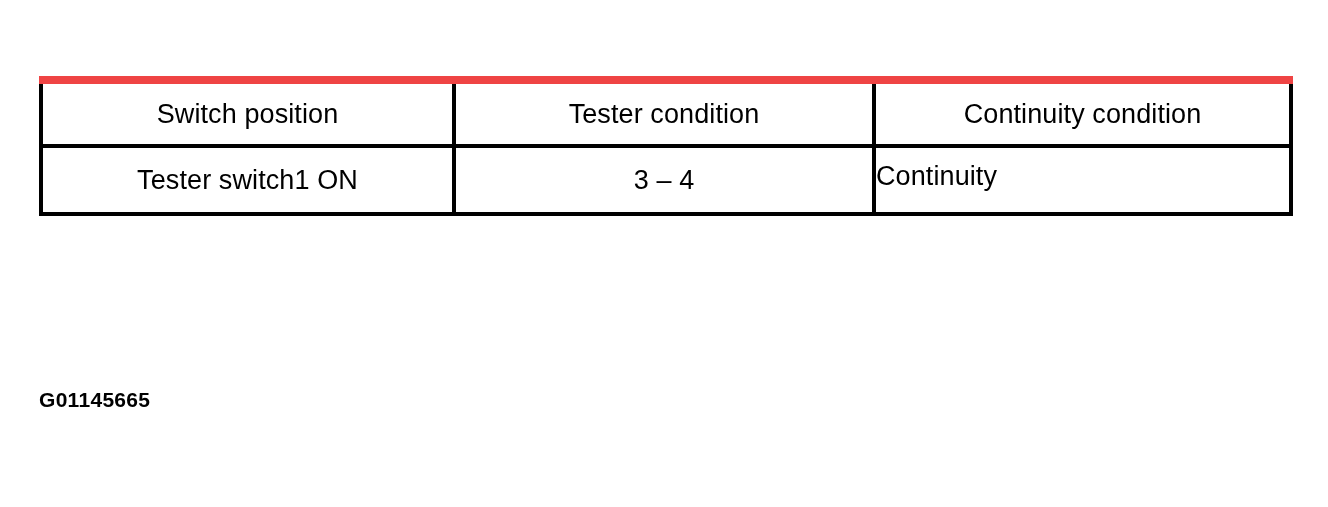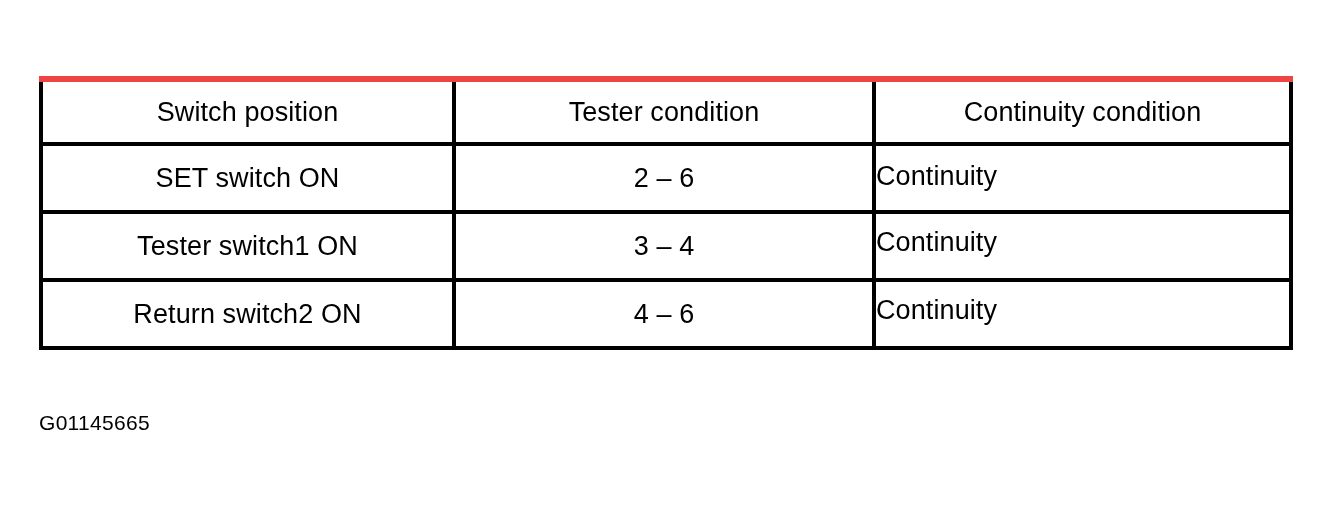--- a/index.html
+++ b/index.html
@@ -46,43 +46,43 @@
     border-bottom: 4px solid #000;
     padding: 0;
     height: 64px;
     vertical-align: middle;
     font-size: 27px;
     font-weight: 400;
     line-height: 1.05;
     letter-spacing: 0.1px;
   }
 
-  #spec-table tr:first-child td { border-top: 6px solid #ef4444; }
+  #spec-table tr:first-child td { border-top: 8px solid #ef4444; }
   #spec-table td:first-child    { border-left: 4px solid #000; }
 
   
   #spec-table tr.header-row td { height: 60px; }
 
   .cell-center { text-align: center; }
   .cell-left   { text-align: left; padding-left: 10px; }
 
   
   .nudge-up-1 { position: relative; top: -2px; }
   .nudge-up-2 { position: relative; top: -4px; }
   .nudge-up-3 { position: relative; top: -7px; }
 
   .cell-text { display: block; }
 
   
   #figure-caption {
     position: absolute;
     left: 39px;
-    top: 411px;
+    top: 388px;
     font-size: 21px;
-    font-weight: 400;
+    font-weight: 700;
     letter-spacing: 0.3px;
     white-space: nowrap;
   }
 </style>
 </head>
 <body>
 
 <div id="page">
 
   <table id="spec-table">
@@ -98,55 +98,33 @@
           <span class="cell-text">Switch position</span>
         </td>
         <td class="cell-center">
           <span class="cell-text">Tester condition</span>
         </td>
         <td class="cell-center">
           <span class="cell-text">Continuity condition</span>
         </td>
       </tr>
 
-      <tr>
-        <td class="cell-center">
-          <span class="cell-text">SET switch ON</span>
-        </td>
-        <td class="cell-center">
-          <span class="cell-text">2 – 6</span>
-        </td>
-        <td class="cell-left">
-          <span class="cell-text nudge-up-1">Continuity</span>
-        </td>
-      </tr>
 
       <tr>
         <td class="cell-center">
           <span class="cell-text">Tester switch1 ON</span>
         </td>
         <td class="cell-center">
           <span class="cell-text">3 – 4</span>
         </td>
         <td class="cell-left">
           <span class="cell-text nudge-up-2">Continuity</span>
         </td>
       </tr>
 
-      <tr>
-        <td class="cell-center">
-          <span class="cell-text">Return switch2 ON</span>
-        </td>
-        <td class="cell-center">
-          <span class="cell-text">4 – 6</span>
-        </td>
-        <td class="cell-left">
-          <span class="cell-text nudge-up-2">Continuity</span>
-        </td>
-      </tr>
 
 
     </tbody>
   </table>
 
   <div id="figure-caption">G01145665</div>
 
 </div>
 
 </body></html>

